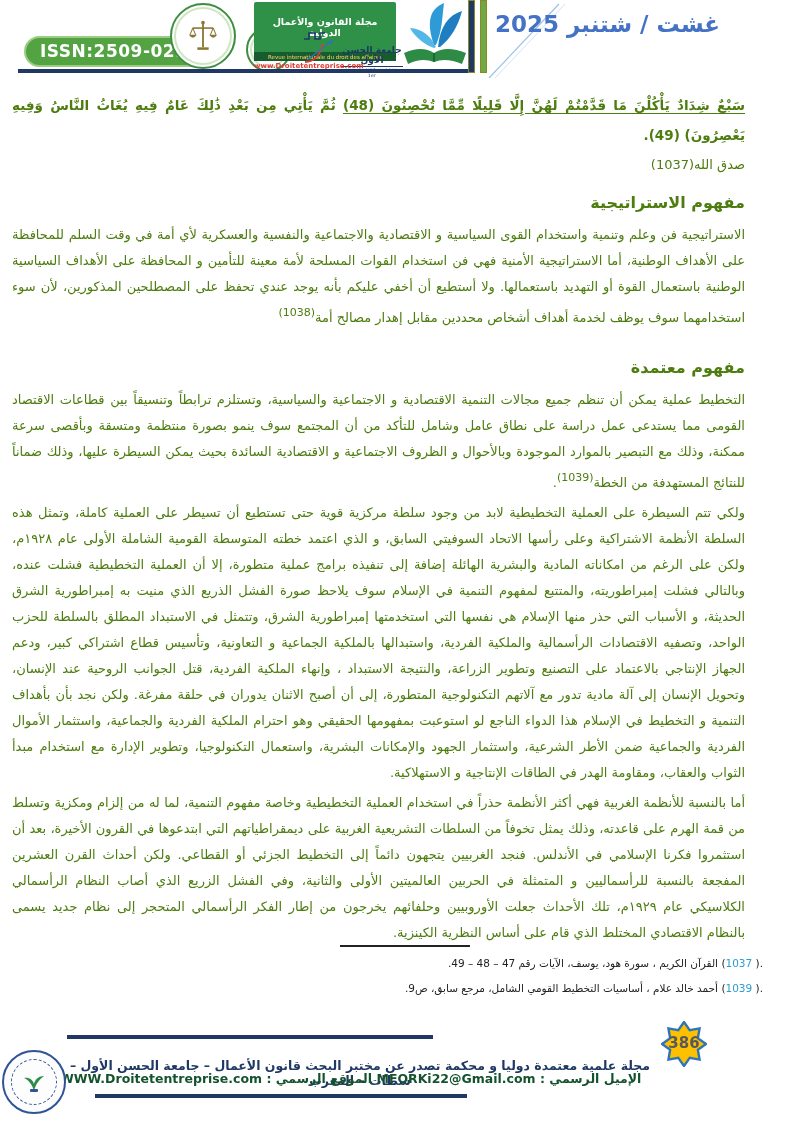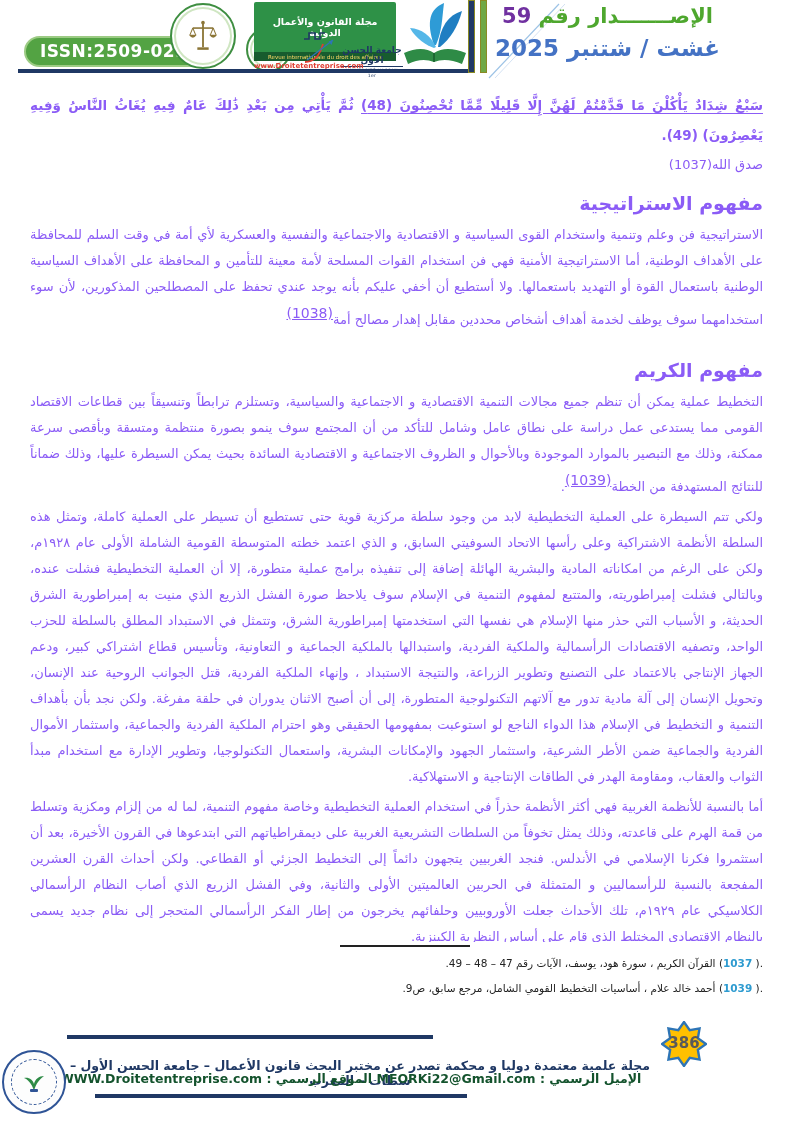--- a/index.html
+++ b/index.html
@@ -64,41 +64,41 @@
   .issue-block {
     position: absolute; left: 495px; top: 4px; width: 225px;
     direction: rtl; text-align: center;
   }
   .issue-line1 { font-size: 21px; font-weight: bold; color: #4ea72e; white-space: nowrap; }
   .issue-line1 .issue-num { color: #7030a0; }
   .issue-line2 { font-size: 23px; font-weight: bold; color: #4472c4; margin-top: 7px; white-space: nowrap; }
   .diag-line { position: absolute; left: 487px; top: 0; pointer-events: none; }
   
   .body-text {
-    position: absolute; left: 30px; top: 90px; width: 733px; height: 852px;
+    position: absolute; left: 12px; top: 90px; width: 733px; height: 852px;
     direction: rtl; text-align: justify; overflow: hidden;
-    color: #8b5cf6; font-size: 13px; line-height: 26px;
+    color: #4d7c0f; font-size: 13px; line-height: 26px;
   }
   .verse { font-weight: bold; font-size: 13.5px; line-height: 30px; }
   .verse u { text-underline-offset: 3px; }
   .sadaq-line { line-height: 30px; font-size: 13px; }
-  .section-heading { font-size: 19px; font-weight: bold; margin: 10px 0 6px; }
+  .section-heading { font-size: 16px; font-weight: bold; margin: 10px 0 6px; }
   .section-heading.second { margin-top: 24px; }
   .body-text p.para { margin-bottom: 4px; }
-  .fn-ref { font-size: 14px; vertical-align: 6px; unicode-bidi: embed; direction: ltr; text-decoration: underline; }
+  .fn-ref { font-size: 11px; vertical-align: 6px; unicode-bidi: embed; direction: ltr; }
   
   .fn-separator { position: absolute; left: 340px; top: 945px; width: 130px; height: 2px; background: #222; }
   .footnotes {
     position: absolute; left: 30px; top: 957px; width: 733px;
     direction: rtl; text-align: right;
     font-size: 10.5px; color: #222;
   }
   .footnote { margin-bottom: 13px; }
   .fn-head { direction: ltr; unicode-bidi: embed; }
-  .fn-num { color: #2e9bd0; font-style: normal; font-weight: bold; }
+  .fn-num { color: #2e9bd0; font-style: normal; font-weight: normal; }
   
   .footer-rule-top { position: absolute; left: 67px; top: 1035px; width: 366px; height: 3.5px; background: #1f3864; }
   .footer-rule-bottom { position: absolute; left: 95px; top: 1094px; width: 372px; height: 3.5px; background: #1f3864; }
   .footer-line1 {
     position: absolute; left: 60px; top: 1042px; width: 600px;
     direction: rtl; text-align: center;
     color: #1f3864; font-size: 12.5px; font-weight: bold; margin-top: 16px;
   }
   .footer-line2 {
     position: absolute; left: 60px; top: 1071px; width: 600px;
@@ -194,39 +194,35 @@
       <div class="bar navy"></div>
       <div class="bar green"></div>
     </div>
 
     <svg class="diag-line" width="90" height="80" viewBox="0 0 90 80">
       <line x1="2" y1="78" x2="72" y2="4" stroke="#9dc3e6" stroke-width="1.2"></line>
       <line x1="8" y1="78" x2="78" y2="4" stroke="#c9daf0" stroke-width="0.8"></line>
     </svg>
 
     <div class="issue-block">
-      <div class="issue-line1">
-        <span>الإصـــــــدار رقم</span>
-        <span class="issue-num">59</span>
-      </div>
       <div class="issue-line2">غشت / شتنبر 2025</div>
     </div>
   </div>
 
   <div class="body-text">
 
     <p class="verse"><u>سَبْعٌ شِدَادٌ يَأْكُلْنَ مَا قَدَّمْتُمْ لَهُنَّ إِلَّا قَلِيلًا مِّمَّا تُحْصِنُونَ (48)</u><span> ثُمَّ يَأْتِي مِن بَعْدِ ذَٰلِكَ عَامٌ فِيهِ يُغَاثُ النَّاسُ وَفِيهِ يَعْصِرُونَ) (49).</span></p>
 
     <p class="sadaq-line"><span>صدق الله</span><span class="fn-inline">(1037)</span></p>
 
     <div class="section-heading">مفهوم الاستراتيجية</div>
 
     <p class="para"><span>الاستراتيجية فن وعلم وتنمية واستخدام القوى السياسية و الاقتصادية والاجتماعية والنفسية والعسكرية لأي أمة في وقت السلم للمحافظة على الأهداف الوطنية، أما الاستراتيجية الأمنية فهي فن استخدام القوات المسلحة لأمة معينة للتأمين و المحافظة على الأهداف السياسية الوطنية باستعمال القوة أو التهديد باستعمالها. ولا أستطيع أن أخفي عليكم بأنه يوجد عندي تحفظ على المصطلحين المذكورين، لأن سوء استخدامهما سوف يوظف لخدمة أهداف أشخاص محددين مقابل إهدار مصالح أمة</span><sup class="fn-ref">(1038)</sup></p>
 
-    <div class="section-heading second">مفهوم الكريم</div>
+    <div class="section-heading second">مفهوم معتمدة</div>
 
     <p class="para"><span>التخطيط عملية يمكن أن تنظم جميع مجالات التنمية الاقتصادية و الاجتماعية والسياسية، وتستلزم ترابطاً وتنسيقاً بين قطاعات الاقتصاد القومى مما يستدعى عمل دراسة على نطاق عامل وشامل للتأكد من أن المجتمع سوف ينمو بصورة منتظمة ومتسقة وبأقصى سرعة ممكنة، وذلك مع التبصير بالموارد الموجودة وبالأحوال و الظروف الاجتماعية و الاقتصادية السائدة بحيث يمكن السيطرة عليها، وذلك ضماناً للنتائج المستهدفة من الخطة</span><sup class="fn-ref">(1039)</sup><span>.</span></p>
 
     <p class="para">ولكي تتم السيطرة على العملية التخطيطية لابد من وجود سلطة مركزية قوية حتى تستطيع أن تسيطر على العملية كاملة، وتمثل هذه السلطة الأنظمة الاشتراكية وعلى رأسها الاتحاد السوفيتي السابق، و الذي اعتمد خطته المتوسطة القومية الشاملة الأولى عام ١٩٢٨م، ولكن على الرغم من امكاناته المادية والبشرية الهائلة إضافة إلى تنفيذه برامج عملية متطورة، إلا أن العملية التخطيطية فشلت عنده، وبالتالي فشلت إمبراطوريته، والمتتبع لمفهوم التنمية في الإسلام سوف يلاحظ صورة الفشل الذريع الذي منيت به إمبراطورية الشرق الحديثة، و الأسباب التي حذر منها الإسلام هي نفسها التي استخدمتها إمبراطورية الشرق، وتتمثل في الاستبداد المطلق بالسلطة للحزب الواحد، وتصفيه الاقتصادات الرأسمالية والملكية الفردية، واستبدالها بالملكية الجماعية و التعاونية، وتأسيس قطاع اشتراكي كبير، ودعم الجهاز الإنتاجي بالاعتماد على التصنيع وتطوير الزراعة، والنتيجة الاستبداد ، وإنهاء الملكية الفردية، قتل الجوانب الروحية عند الإنسان، وتحويل الإنسان إلى آلة مادية تدور مع آلاتهم التكنولوجية المتطورة، إلى أن أصبح الاثنان يدوران في حلقة مفرغة. ولكن نجد بأن بأهداف التنمية و التخطيط في الإسلام هذا الدواء الناجع لو استوعبت بمفهومها الحقيقي وهو احترام الملكية الفردية والجماعية، واستثمار الأموال الفردية والجماعية ضمن الأطر الشرعية، واستثمار الجهود والإمكانات البشرية، واستعمال التكنولوجيا، وتطوير الإدارة مع استخدام مبدأ الثواب والعقاب، ومقاومة الهدر في الطاقات الإنتاجية و الاستهلاكية.</p>
 
     <p class="para">أما بالنسبة للأنظمة الغربية فهي أكثر الأنظمة حذراً في استخدام العملية التخطيطية وخاصة مفهوم التنمية، لما له من إلزام ومكزية وتسلط من قمة الهرم على قاعدته، وذلك يمثل تخوفاً من السلطات التشريعية الغربية على ديمقراطياتهم التي ابتدعوها في القرون الأخيرة، بعد أن استثمروا فكرنا الإسلامي في الأندلس. فنجد الغربيين يتجهون دائماً إلى التخطيط الجزئي أو القطاعي. ولكن أحداث القرن العشرين المفجعة بالنسبة للرأسماليين و المتمثلة في الحربين العالميتين الأولى والثانية، وفي الفشل الزريع الذي أصاب النظام الرأسمالي الكلاسيكي عام ١٩٢٩م، تلك الأحداث جعلت الأوروبيين وحلفائهم يخرجون من إطار الفكر الرأسمالي المتحجر إلى نظام جديد يسمى بالنظام الاقتصادي المختلط الذي قام على أساس النظرية الكينزية.</p>
   </div>
 
   <div class="fn-separator"></div>
 

